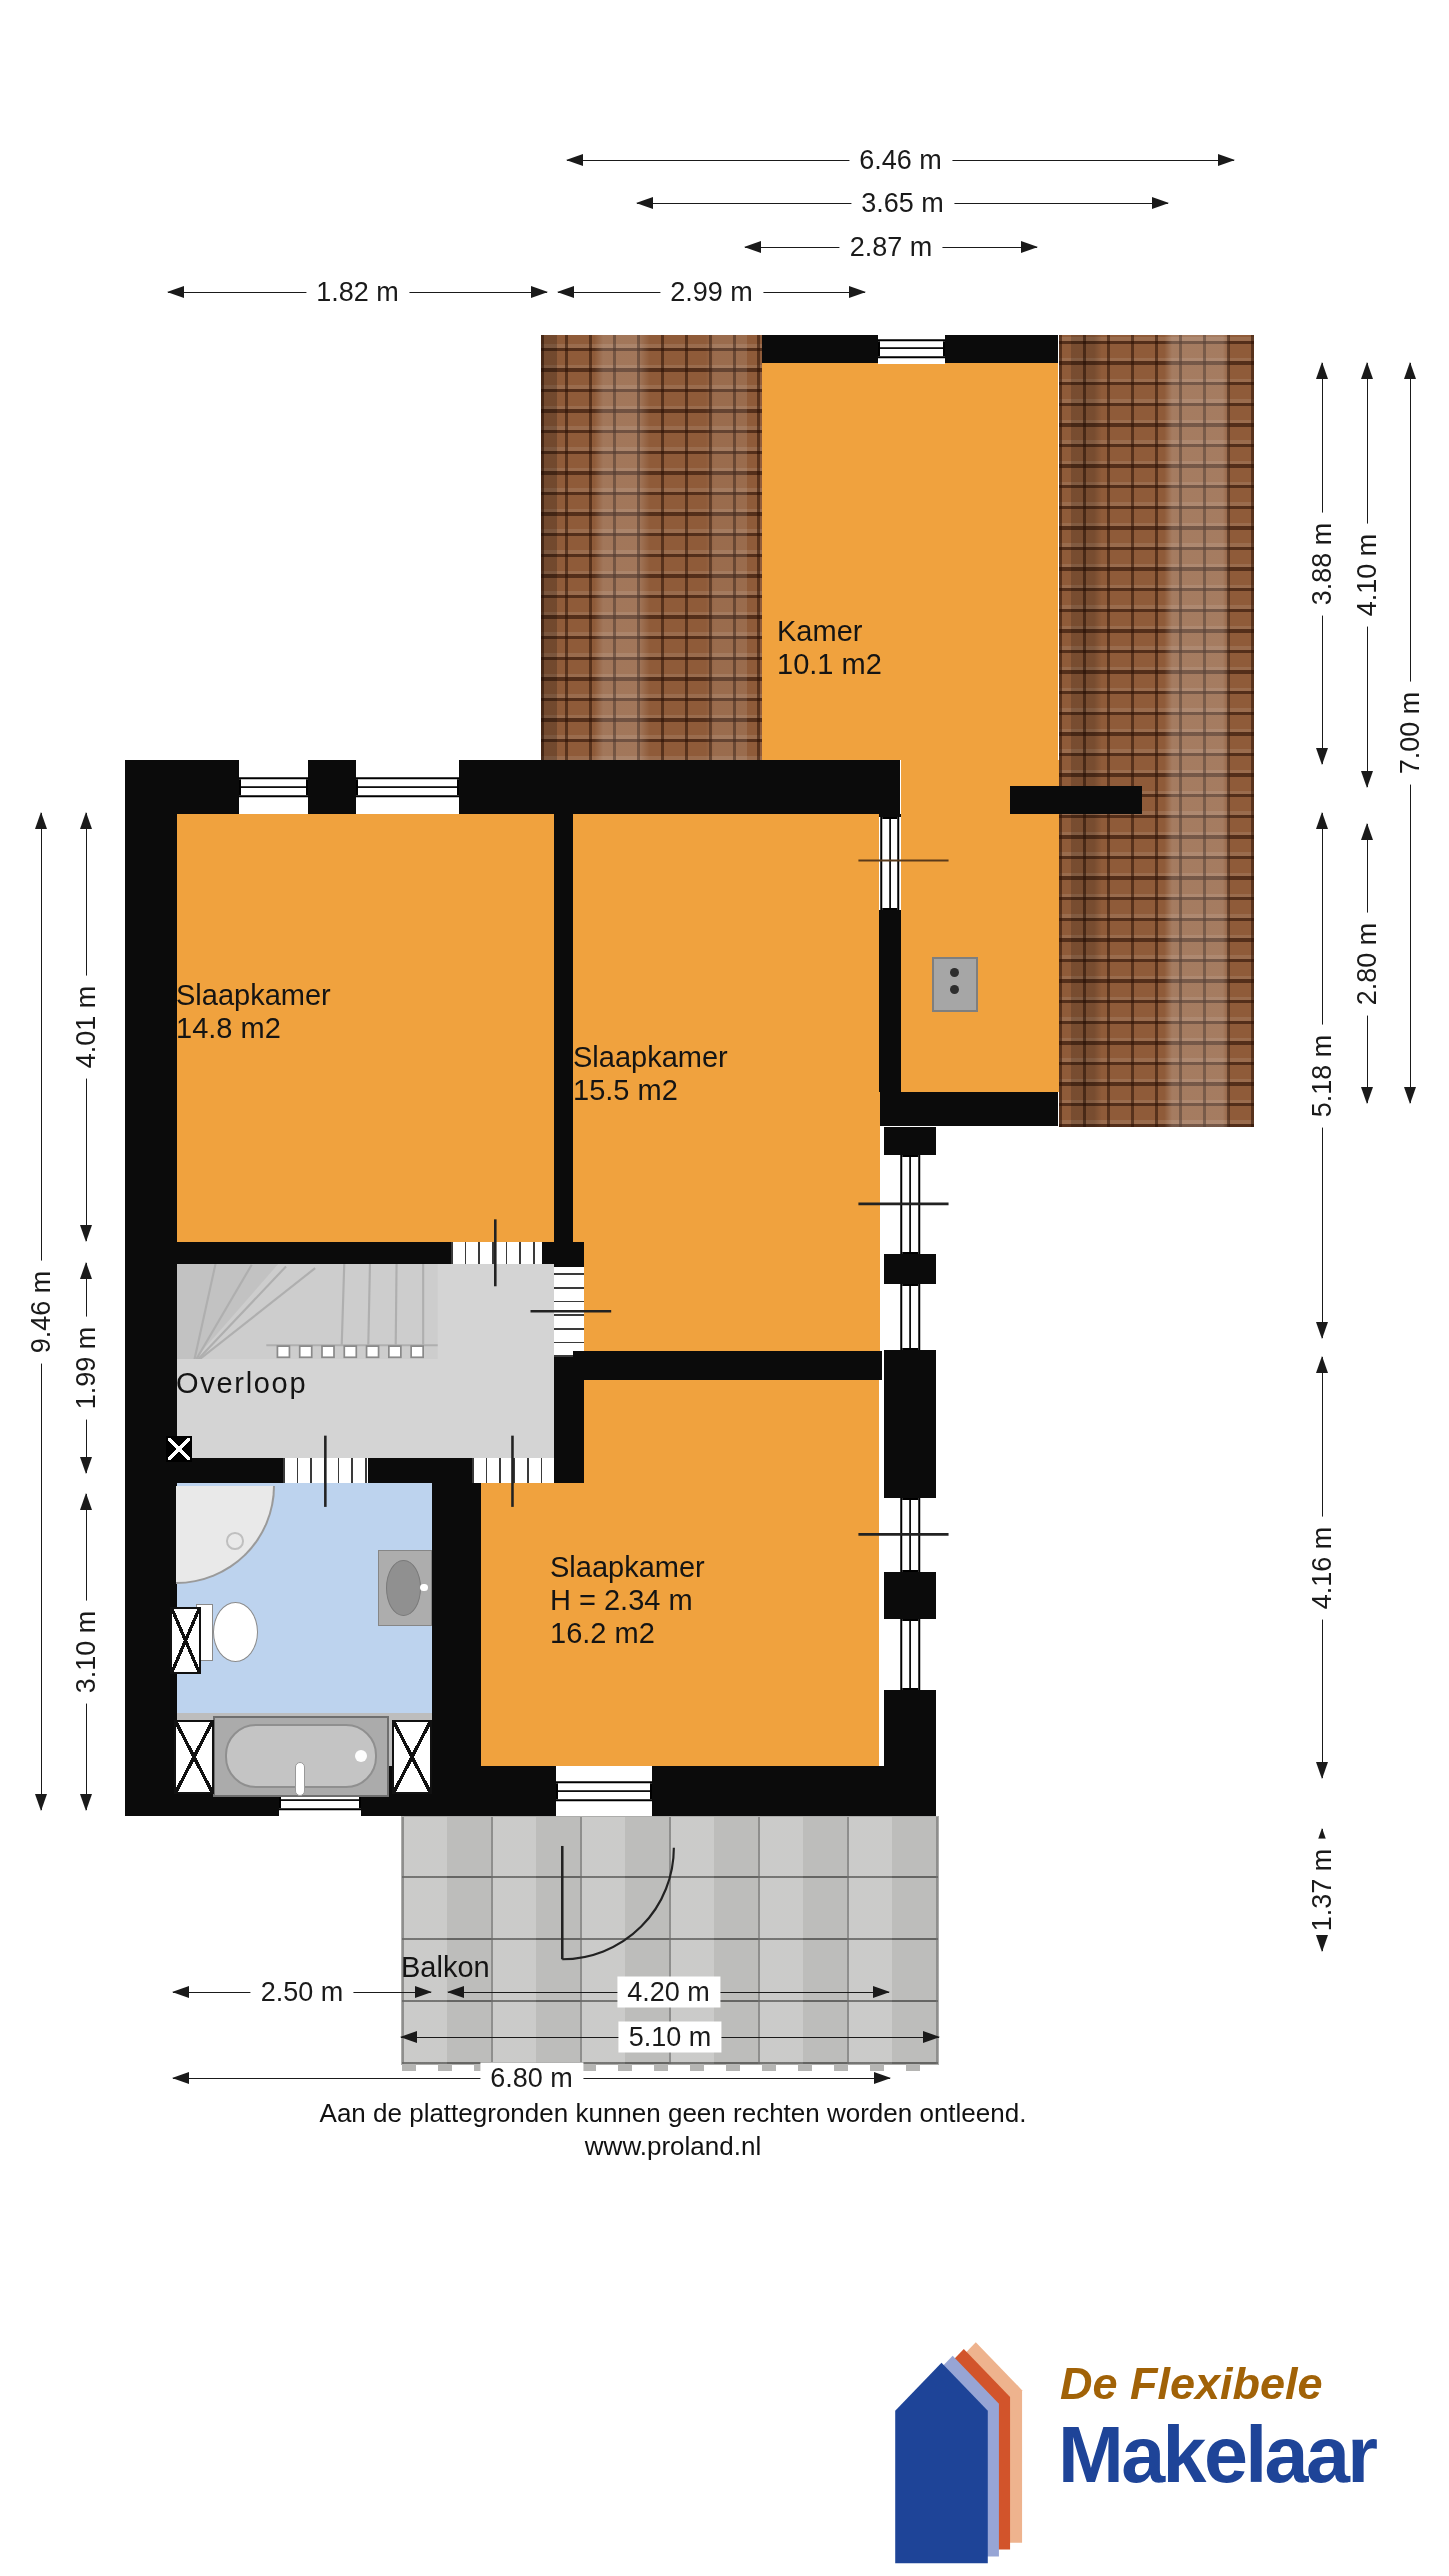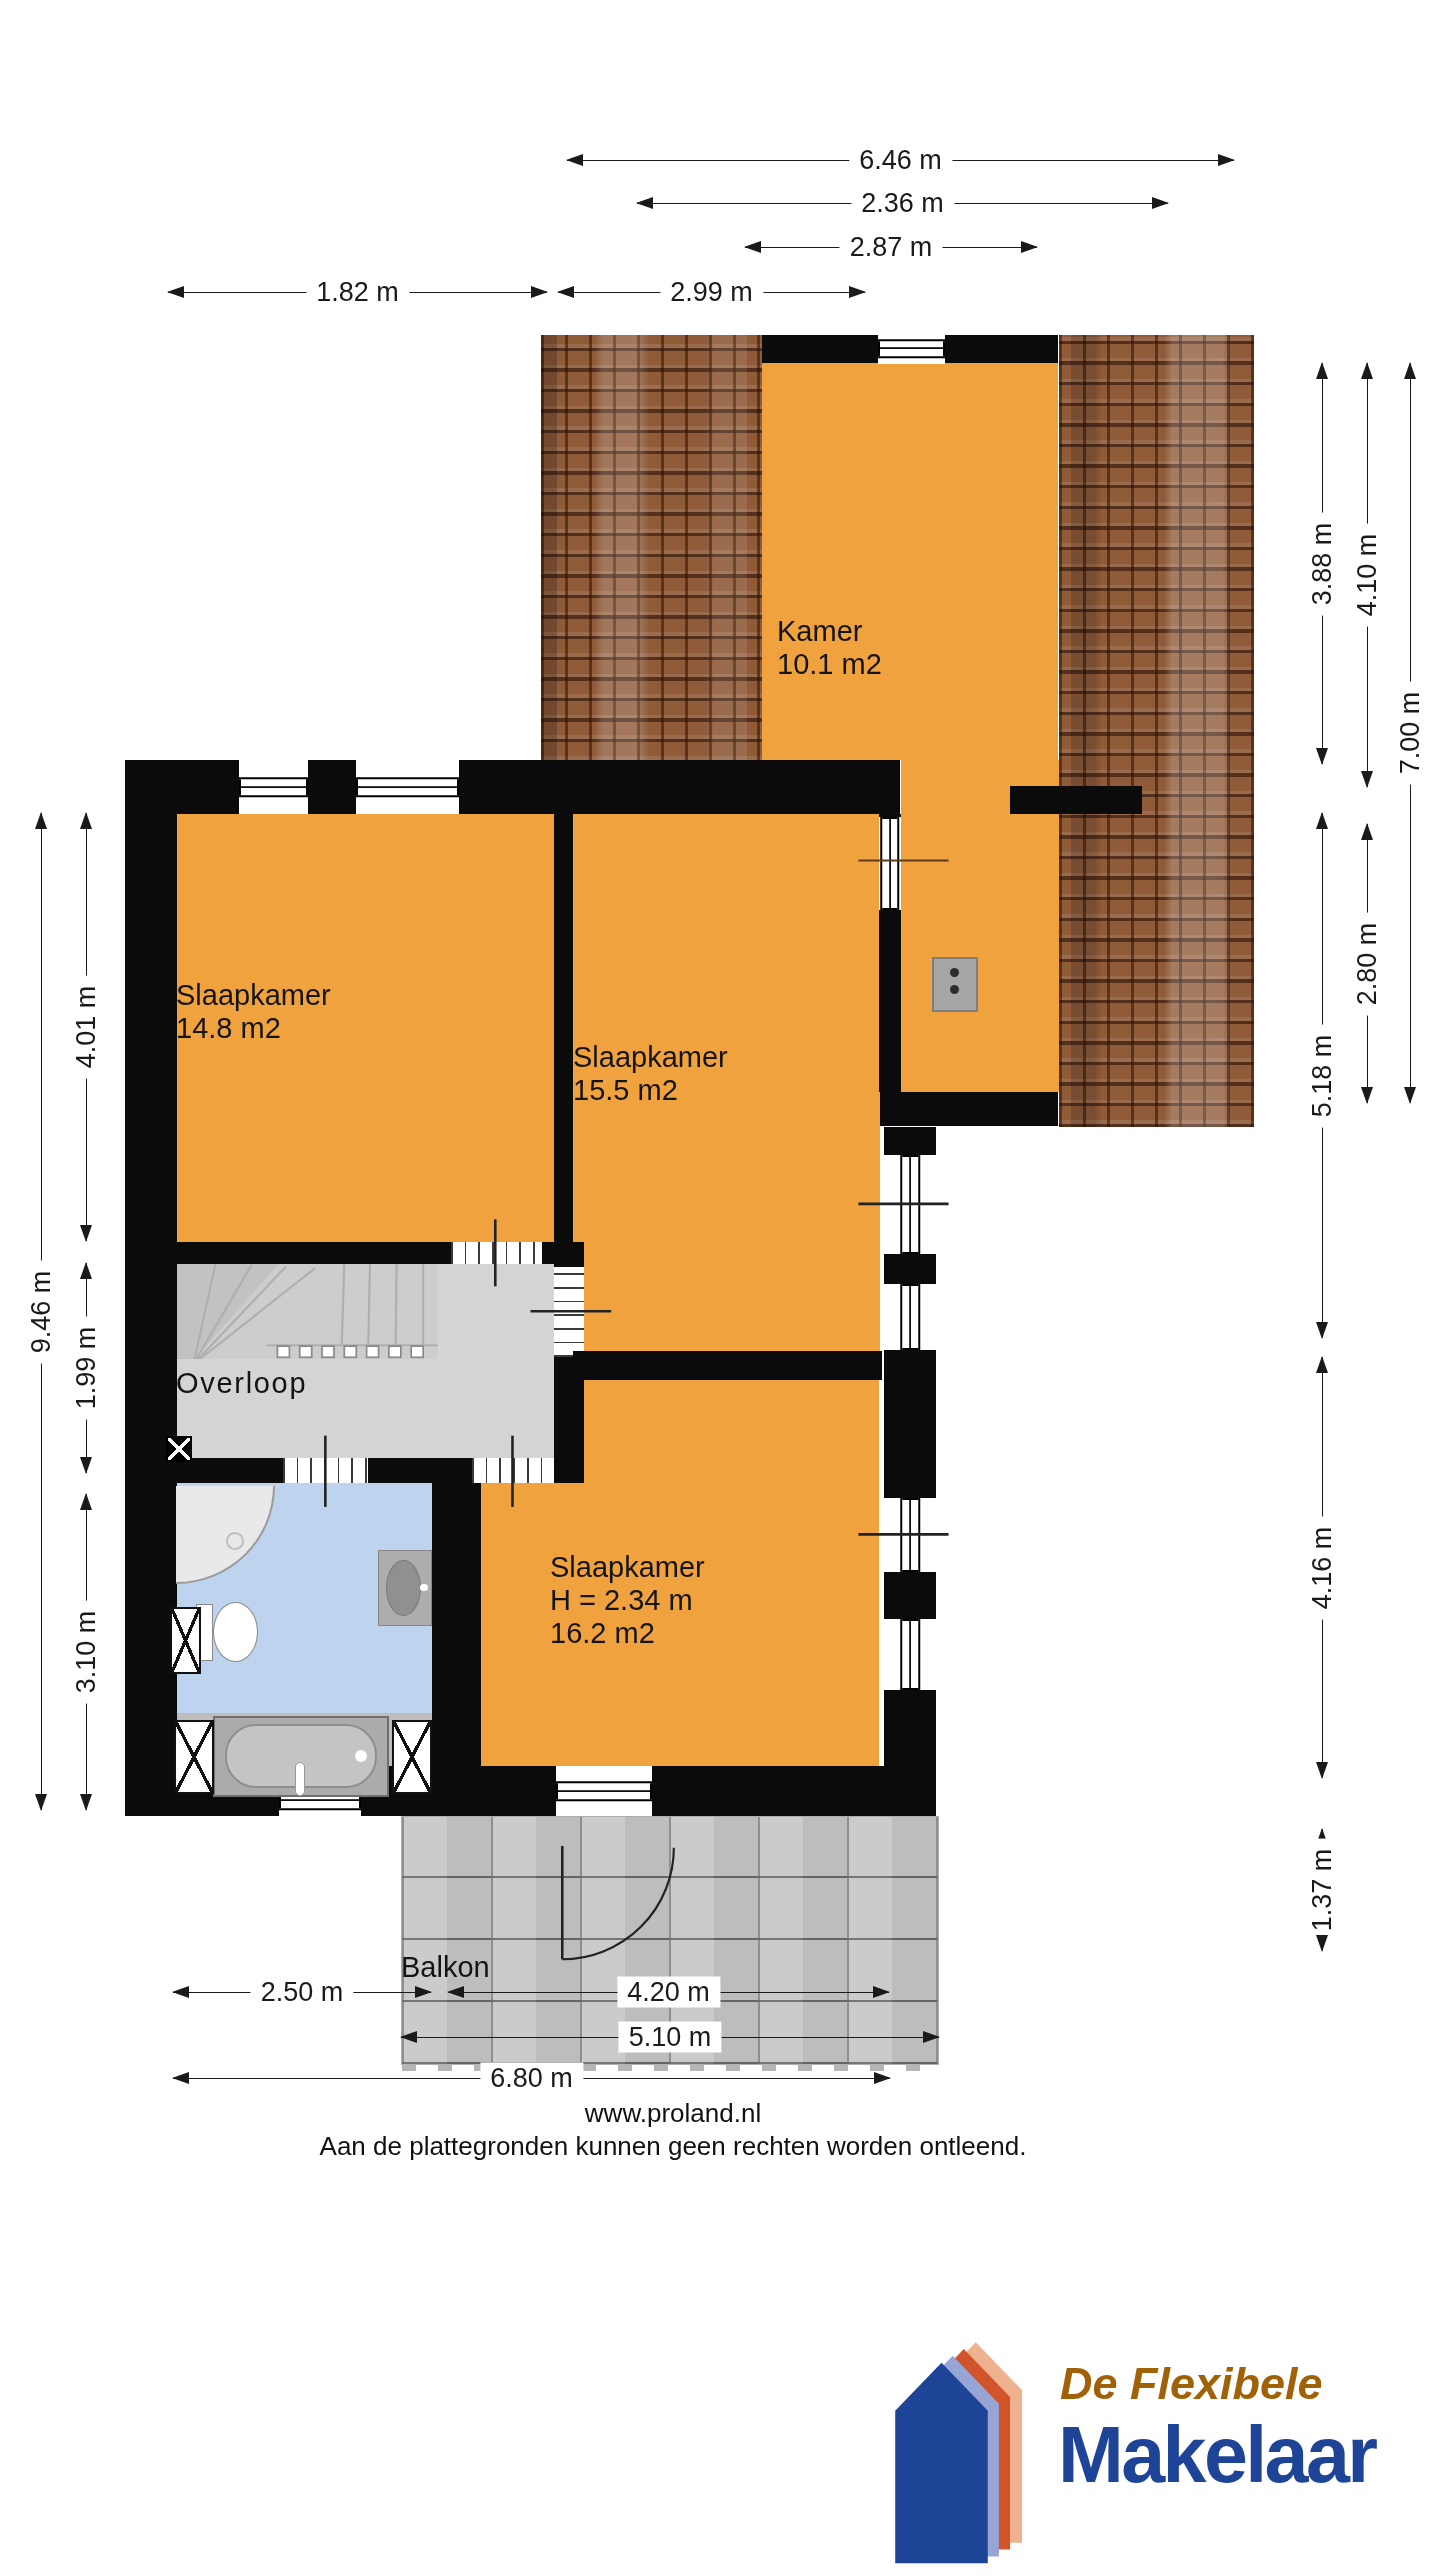--- a/index.html
+++ b/index.html
@@ -89,21 +89,21 @@
 </style>
 </head>
 <body>
 
 <div class="plan">
 
   <div class="dimh" style="left:567px;top:160px;width:667px;">
       <span class="dlab">6.46 m</span>
     </div>
   <div class="dimh" style="left:637px;top:203px;width:531px;">
-      <span class="dlab">2.36 m</span>
+      <span class="dlab">3.65 m</span>
     </div>
   <div class="dimh" style="left:745px;top:247px;width:292px;">
       <span class="dlab">2.87 m</span>
     </div>
   <div class="dimh" style="left:168px;top:292px;width:379px;">
       <span class="dlab">1.82 m</span>
     </div>
   <div class="dimh" style="left:558px;top:292px;width:307px;">
       <span class="dlab">2.99 m</span>
     </div>
@@ -280,22 +280,22 @@
       <span class="dlab">4.20 m</span>
     </div>
   <div class="dimh" style="left:401px;top:2037px;width:538px;">
       <span class="dlab">5.10 m</span>
     </div>
   <div class="dimh" style="left:173px;top:2078px;width:717px;">
       <span class="dlab">6.80 m</span>
     </div>
 
   <div class="footer" style="left:295px;top:2097px;width:756px;">
+    <div>Aan de plattegronden kunnen geen rechten worden ontleend.</div>
     <div>www.proland.nl</div>
-    <div>Aan de plattegronden kunnen geen rechten worden ontleend.</div>
   </div>
 
   <svg class="abs" style="left:895px;top:2337px;" width="129" height="228" viewBox="0 0 150 266">
     <polygon points="40,62 94,6 148,62 148,240 40,240" fill="#EEB38E"></polygon>
     <polygon points="26,70 80,14 134,70 134,248 26,248" fill="#D2542B"></polygon>
     <polygon points="13,78 67,22 121,78 121,256 13,256" fill="#97A5D5"></polygon>
     <polygon points="0,86 54,30 108,86 108,264 0,264" fill="#1E4498"></polygon>
   </svg>
   <div class="logo-tagline" style="left:1060px;top:2358px;">De Flexibele</div>
   <div class="logo-brand" style="left:1058px;top:2409px;">Makelaar</div>

